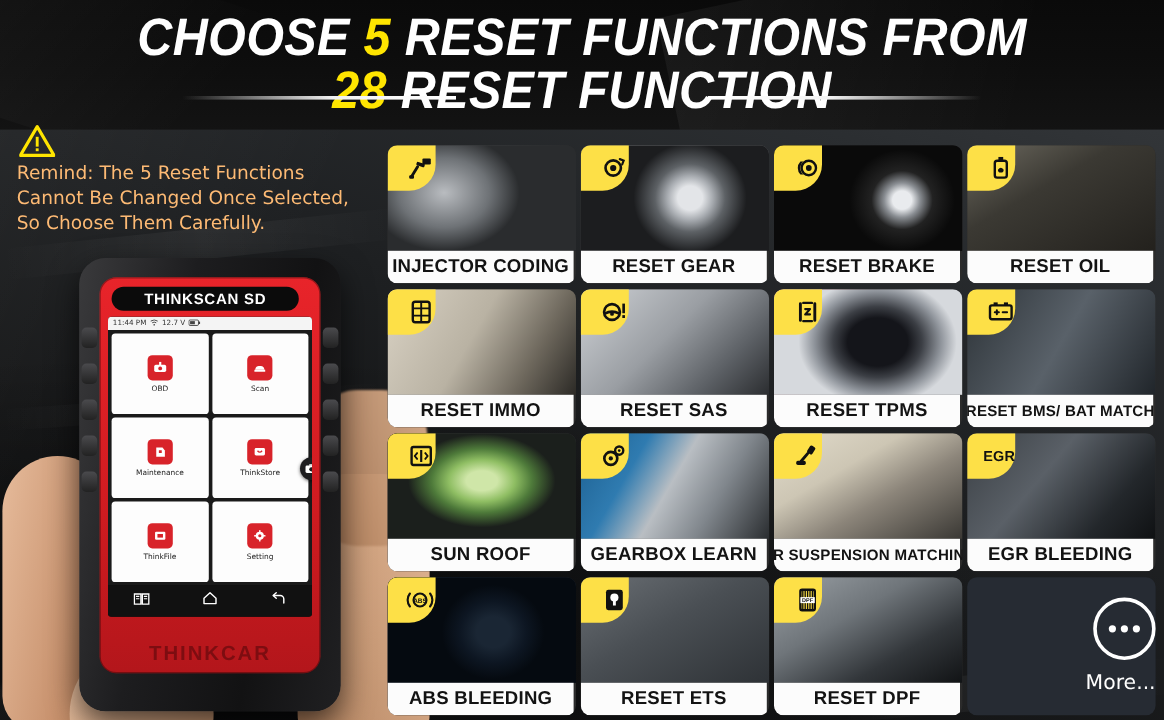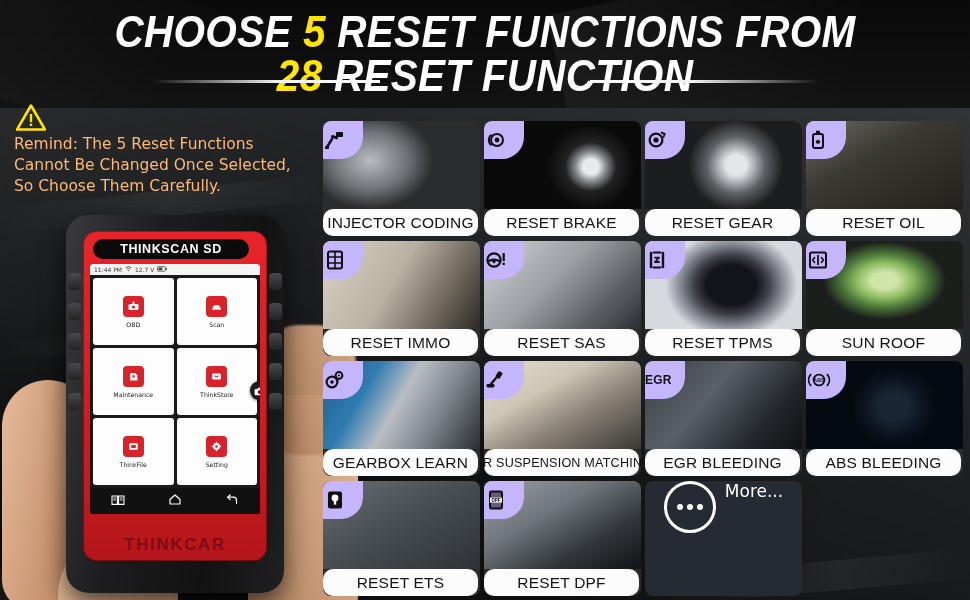--- a/index.html
+++ b/index.html
@@ -88,31 +88,31 @@
   .brand{position:absolute;left:0;bottom:6px;width:100%;text-align:center;
     color:#7d0d11;font-size:17px;font-weight:bold;letter-spacing:1.6px;
     font-family:"Liberation Sans Narrow","Liberation Sans",sans-serif;}
 
   
   .grid{position:absolute;left:323px;top:121px;width:642px;height:470px;
     display:grid;grid-template-columns:repeat(4,157px);grid-template-rows:repeat(4,115px);
     gap:5px 4px;}
   .card{position:relative;border-radius:8px;overflow:hidden;background:#2b2b2b;}
   .photo{position:absolute;left:0;top:0;right:0;bottom:27px;}
-  .badge{position:absolute;left:0;top:0;width:40px;height:38px;background:#c4b5fd;
-    border-radius:0 0 22px 0;display:flex;align-items:center;justify-content:flex-start;z-index:3;}
+  .badge{position:absolute;left:0;top:0;width:40px;height:38px;background:#fde047;
+    border-radius:0 0 22px 0;display:flex;align-items:center;justify-content:flex-end;z-index:3;}
   .badge svg{display:block;}
   .badge .txt{font-size:12px;font-weight:bold;color:#111;letter-spacing:.2px;
     font-family:"Liberation Sans Narrow","Liberation Sans",sans-serif;}
   .cardlabel{position:absolute;left:0;right:2px;bottom:0;height:27px;background:#fcfcfc;
     display:flex;align-items:center;justify-content:center;
     font-family:"Liberation Sans Narrow","Liberation Sans",sans-serif;
-    font-size:15.5px;font-weight:normal;color:#131313;letter-spacing:.2px;white-space:nowrap;border-radius:10px;}
+    font-size:15.5px;font-weight:bold;color:#131313;letter-spacing:.2px;white-space:nowrap;}
   .cardlabel.small{font-size:12.6px;}
-  .more{background:#262b33;display:flex;flex-direction:row;align-items:flex-start;justify-content:center;gap:9px;border-radius:8px;}
+  .more{background:#262b33;display:flex;flex-direction:column;align-items:flex-end;justify-content:center;gap:9px;border-radius:8px;}
   .more .ring{width:46px;height:46px;border-radius:50%;border:3px solid #fff;display:flex;align-items:center;justify-content:center;gap:4px;}
   .more .dot{width:6px;height:6px;border-radius:50%;background:#fff;}
   .more .mlabel{color:#fff;font-size:17px;font-family:"DejaVu Sans","Liberation Sans",sans-serif;}
 
   
   .p-engine{background:
       radial-gradient(40% 55% at 30% 45%,#b9bcc0,#6e7276 60%,#2a2c2e 100%),
       linear-gradient(120deg,#1b1c1e,#45484b 45%,#0f1011);}
   .p-wheel{background:
       radial-gradient(28% 48% at 68% 52%,#e9ebee 0 18%,#8a8e93 34%,#222 58%,#0a0a0a 100%),
@@ -342,41 +342,41 @@
             <rect x="13" y="3" width="7" height="5" rx="1" fill="#111"></rect>
             <rect x="8" y="6.5" width="7" height="3" rx="1" fill="#111" transform="rotate(18 11 8)"></rect>
             <path d="M9 10 4 18" stroke="#111" stroke-width="2.4" stroke-linecap="round"></path>
             <rect x="2" y="17" width="4" height="3" rx="1" fill="#111"></rect>
           </svg>
       </div>
       <div class="cardlabel">INJECTOR CODING</div>
     </div>
 
     <div class="card">
+      <div class="photo p-gear"></div>
+      <div class="badge">
+        <svg width="24" height="22" viewBox="0 0 24 22">
+            <circle cx="11" cy="11" r="6.4" fill="none" stroke="#111" stroke-width="2.2"></circle>
+            <circle cx="11" cy="11" r="2.6" fill="#111"></circle>
+            <path d="M16.5 3.6l3.2 1.2-1.2 3.2" fill="none" stroke="#111" stroke-width="1.8" stroke-linecap="round"></path>
+          </svg>
+      </div>
+      <div class="cardlabel">RESET GEAR</div>
+    </div>
+
+    <div class="card">
       <div class="photo p-wheel"></div>
       <div class="badge">
         <svg width="24" height="22" viewBox="0 0 24 22">
             <circle cx="13" cy="11" r="6" fill="none" stroke="#111" stroke-width="2"></circle>
             <circle cx="13" cy="11" r="2.4" fill="#111"></circle>
             <path d="M6 5.5a8 8 0 000 11h2.6a7 7 0 010-11z" fill="#111"></path>
           </svg>
       </div>
       <div class="cardlabel">RESET BRAKE</div>
-    </div>
-
-    <div class="card">
-      <div class="photo p-gear"></div>
-      <div class="badge">
-        <svg width="24" height="22" viewBox="0 0 24 22">
-            <circle cx="11" cy="11" r="6.4" fill="none" stroke="#111" stroke-width="2.2"></circle>
-            <circle cx="11" cy="11" r="2.6" fill="#111"></circle>
-            <path d="M16.5 3.6l3.2 1.2-1.2 3.2" fill="none" stroke="#111" stroke-width="1.8" stroke-linecap="round"></path>
-          </svg>
-      </div>
-      <div class="cardlabel">RESET GEAR</div>
     </div>
 
     <div class="card">
       <div class="photo p-oil"></div>
       <div class="badge">
         <svg width="24" height="22" viewBox="0 0 24 22">
             <rect x="7" y="5" width="10" height="14" rx="2" fill="none" stroke="#111" stroke-width="2"></rect>
             <rect x="10" y="1.8" width="4" height="3.4" fill="#111"></rect>
             <path d="M9.6 12.4q2.4-3.4 4.8 0a2.4 2.4 0 11-4.8 0z" fill="#111"></path>
           </svg>
@@ -414,20 +414,33 @@
       <div class="badge">
         <svg width="24" height="22" viewBox="0 0 24 22">
             <path d="M6 4v14M18 4v14" stroke="#111" stroke-width="2.4" stroke-linecap="round"></path>
             <path d="M8.4 3.4h7.2M8.4 18.6h7.2" stroke="#111" stroke-width="2" stroke-linecap="round"></path>
             <path d="M10 8.6h4l-4 4.4h4" fill="none" stroke="#111" stroke-width="1.8" stroke-linecap="round" stroke-linejoin="round"></path>
           </svg>
       </div>
       <div class="cardlabel">RESET TPMS</div>
     </div>
 
+    <div class="card">
+      <div class="photo p-bms"></div>
+      <div class="badge">
+        <svg width="24" height="22" viewBox="0 0 24 22">
+            <rect x="3" y="5.5" width="18" height="11.5" rx="1.6" fill="none" stroke="#111" stroke-width="2"></rect>
+            <rect x="6" y="3" width="3.4" height="2.5" fill="#111"></rect>
+            <rect x="14.6" y="3" width="3.4" height="2.5" fill="#111"></rect>
+            <path d="M7 11.2h3.4M8.7 9.5v3.4" stroke="#111" stroke-width="1.7" stroke-linecap="round"></path>
+            <path d="M13.6 11.2h3.6" stroke="#111" stroke-width="1.7" stroke-linecap="round"></path>
+          </svg>
+      </div>
+      <div class="cardlabel small">RESET BMS/ BAT MATCH</div>
+    </div>
 
     <div class="card">
       <div class="photo p-sunroof"></div>
       <div class="badge">
         <svg width="24" height="22" viewBox="0 0 24 22">
             <rect x="4" y="3.5" width="16" height="15" rx="1.6" fill="none" stroke="#111" stroke-width="2"></rect>
             <path d="M12 6v10" stroke="#111" stroke-width="1.8"></path>
             <path d="M8.6 8.6 6.6 11l2 2.4M15.4 8.6l2 2.4-2 2.4" fill="none" stroke="#111" stroke-width="1.6" stroke-linecap="round" stroke-linejoin="round"></path>
           </svg>
       </div>

